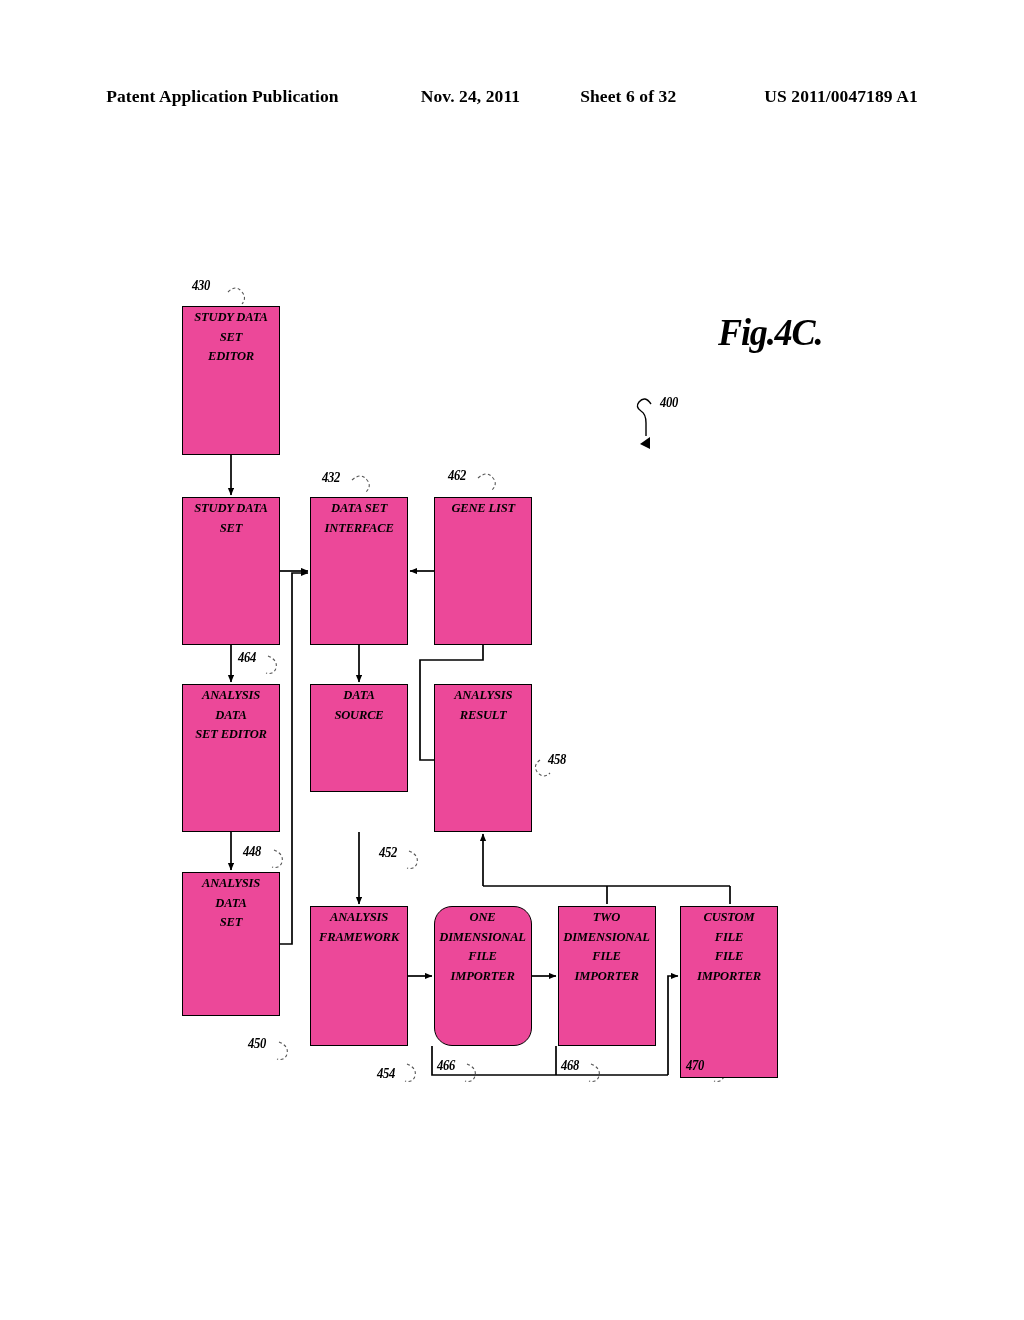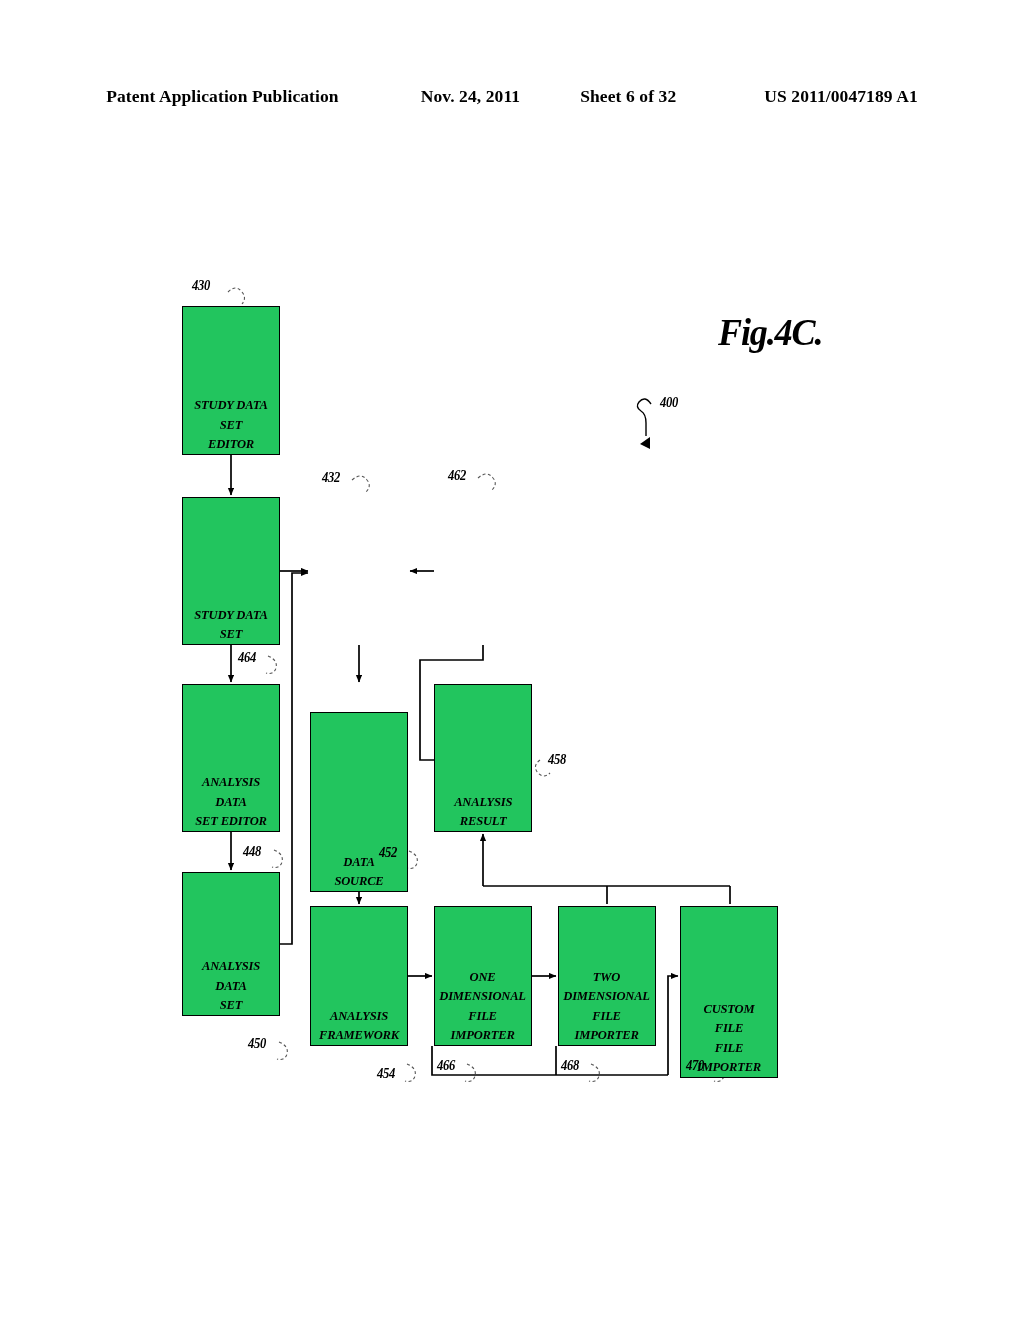--- a/index.html
+++ b/index.html
@@ -52,23 +52,23 @@
     left: 0;
     width: 1024px;
     height: 1320px;
   }
 
   
   .node {
     position: absolute;
     box-sizing: border-box;
     border: 1.6px solid #000;
-    background: #22c55e;
+    background: #ec4899;
     display: flex;
-    align-items: flex-end;
+    align-items: flex-start;
     justify-content: center;
     text-align: center;
     z-index: 3;
   }
   .node .node-label {
     font-style: italic;
     font-weight: bold;
     font-size: 13.5px;
     line-height: 1.45;
     letter-spacing: -0.2px;
@@ -187,40 +187,47 @@
 
   <div id="fig-title">Fig.4C.</div>
 
 <div class="node" style="left: 182px; top: 306px; width: 98px; height: 149px;">
       <div class="node-label">STUDY DATA SET
 EDITOR</div>
     </div>
     <div class="node" style="left: 182px; top: 497px; width: 98px; height: 148px;">
       <div class="node-label">STUDY DATA SET</div>
     </div>
+    <div class="node" style="left: 310px; top: 497px; width: 98px; height: 148px;">
+      <div class="node-label">DATA SET
+INTERFACE</div>
+    </div>
+    <div class="node" style="left: 434px; top: 497px; width: 98px; height: 148px;">
+      <div class="node-label">GENE LIST</div>
+    </div>
     <div class="node" style="left: 182px; top: 684px; width: 98px; height: 148px;">
       <div class="node-label">ANALYSIS DATA
 SET EDITOR</div>
     </div>
-    <div class="node" style="left: 310px; top: 712px; width: 98px; height: 180px;">
+    <div class="node" style="left: 310px; top: 684px; width: 98px; height: 108px;">
       <div class="node-label">DATA SOURCE</div>
     </div>
     <div class="node" style="left: 434px; top: 684px; width: 98px; height: 148px;">
       <div class="node-label">ANALYSIS
 RESULT</div>
     </div>
     <div class="node" style="left: 182px; top: 872px; width: 98px; height: 144px;">
       <div class="node-label">ANALYSIS DATA
 SET</div>
     </div>
     <div class="node" style="left: 310px; top: 906px; width: 98px; height: 140px;">
       <div class="node-label">ANALYSIS
 FRAMEWORK</div>
     </div>
-    <div class="node" style="left: 434px; top: 906px; width: 98px; height: 140px;">
+    <div class="node" style="left: 434px; top: 906px; width: 98px; height: 140px; border-radius: 18px;">
       <div class="node-label">ONE
 DIMENSIONAL
 FILE IMPORTER</div>
     </div>
     <div class="node" style="left: 558px; top: 906px; width: 98px; height: 140px;">
       <div class="node-label">TWO
 DIMENSIONAL
 FILE IMPORTER</div>
     </div>
     <div class="node" style="left: 680px; top: 906px; width: 98px; height: 172px;">

